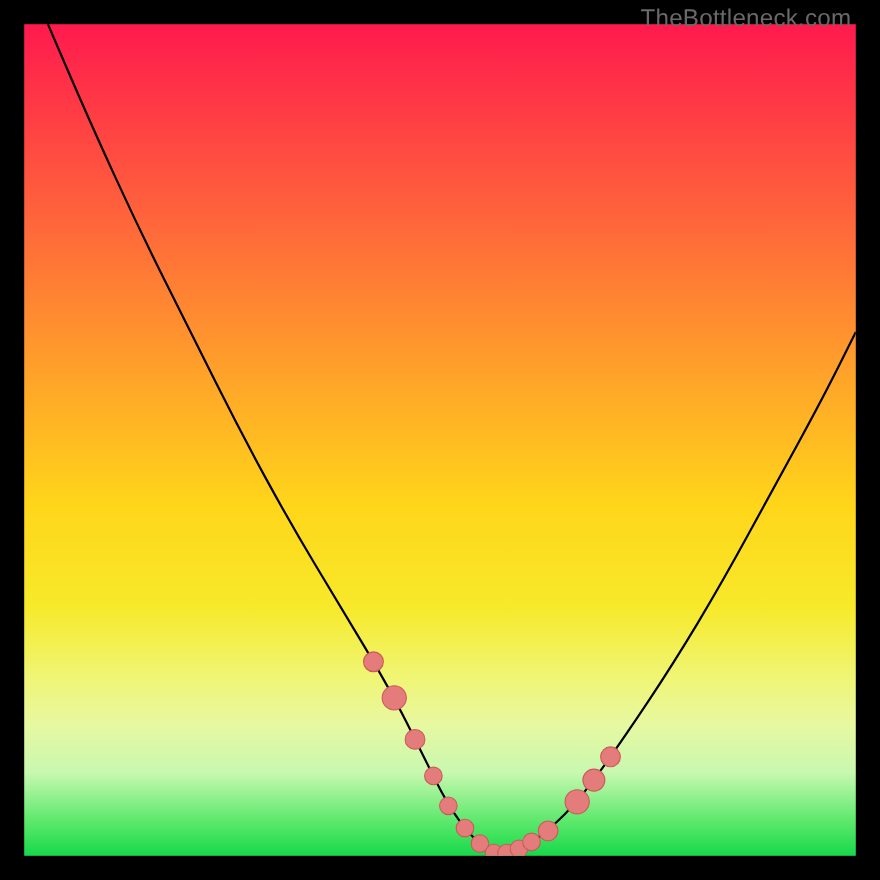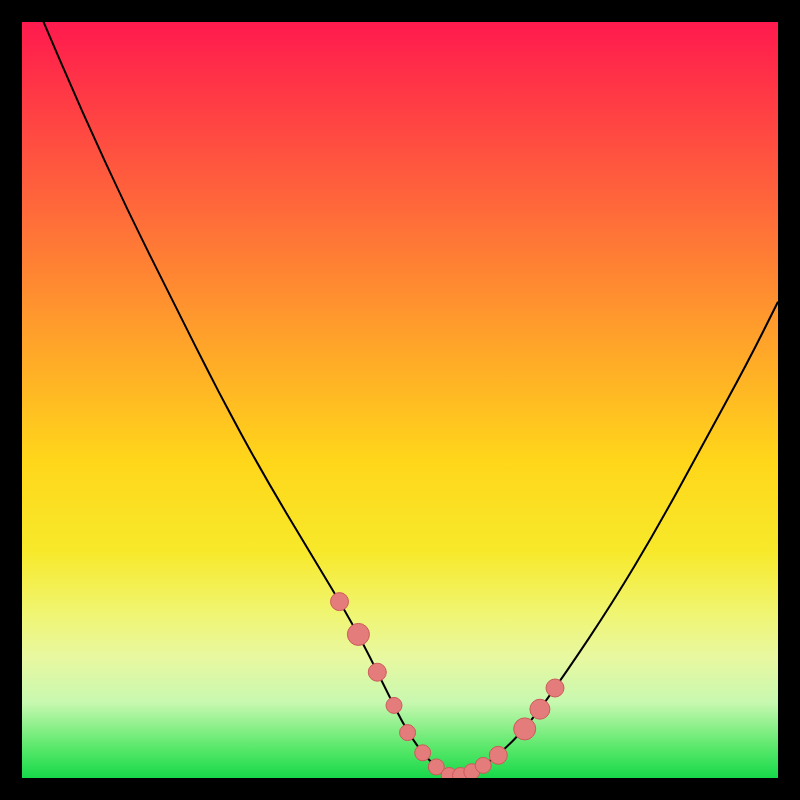--- a/index.html
+++ b/index.html
@@ -64,13 +64,14 @@
           <circle cx="438.5" cy="753.5" r="8" fill="#e47c7c" stroke="#cc5a5a" stroke-width="1"></circle>
           <circle cx="449.8" cy="749.7" r="8" fill="#e47c7c" stroke="#cc5a5a" stroke-width="1"></circle>
           <circle cx="461.2" cy="743.4" r="8" fill="#e47c7c" stroke="#cc5a5a" stroke-width="1"></circle>
           <circle cx="476.3" cy="733.3" r="9" fill="#e47c7c" stroke="#cc5a5a" stroke-width="1"></circle>
           <circle cx="502.7" cy="706.9" r="11" fill="#e47c7c" stroke="#cc5a5a" stroke-width="1"></circle>
           <circle cx="517.9" cy="687.2" r="10" fill="#e47c7c" stroke="#cc5a5a" stroke-width="1"></circle>
           <circle cx="533.0" cy="666.0" r="9" fill="#e47c7c" stroke="#cc5a5a" stroke-width="1"></circle>
         </g>
     </svg>
   </div>
+  <div class="watermark">TheBottleneck.com</div>
 </div>
 
 </body></html>

